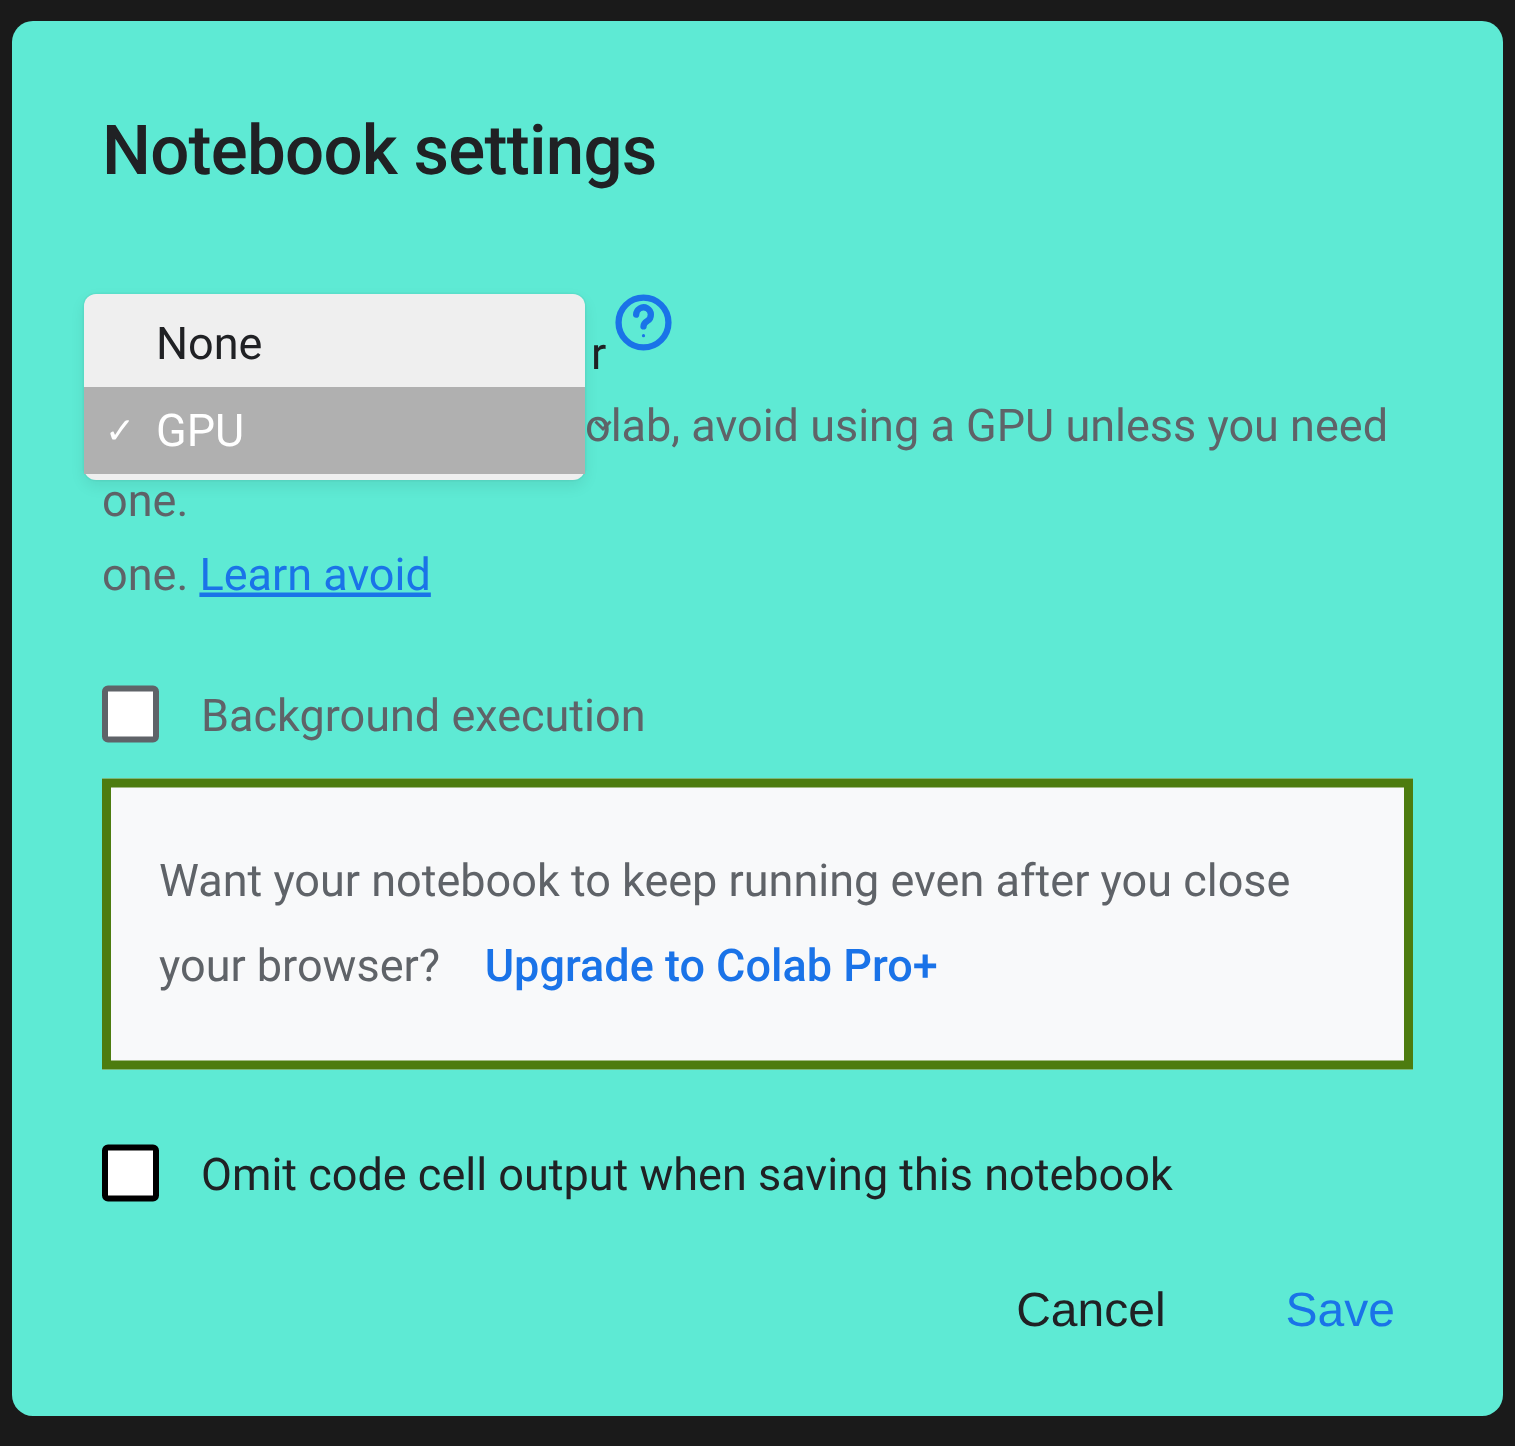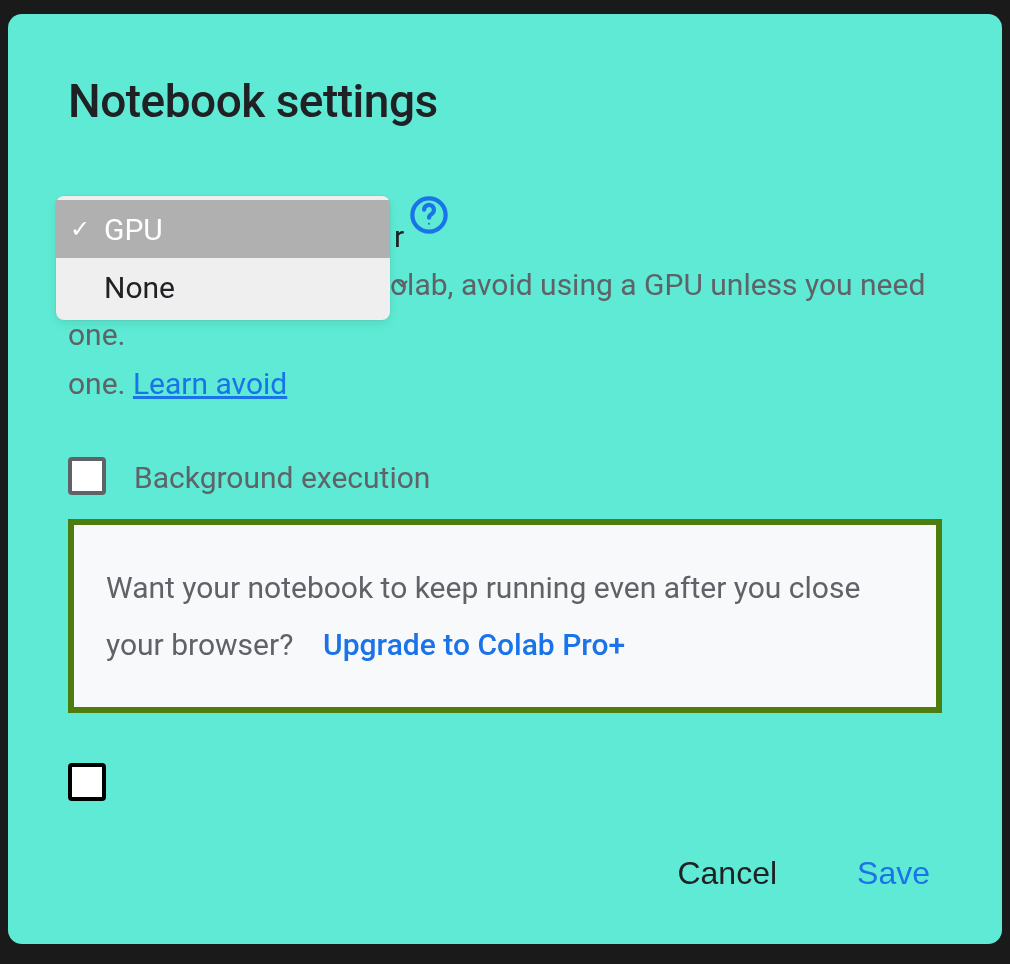--- a/index.html
+++ b/index.html
@@ -179,25 +179,26 @@
   </div>
 
   <div class="info-box">
     <span>Want your notebook to keep running even after you close your browser?</span>
     &nbsp;&nbsp;
     <a href="#">Upgrade to Colab Pro+</a>
   </div>
 
   <div class="cb-row">
     <div class="cb black"></div>
+    <span class="cb-label dark">Omit code cell output when saving this notebook</span>
   </div>
 
   <div class="dialog-actions">
     <button class="btn btn-cancel">Cancel</button>
     <button class="btn btn-save">Save</button>
   </div>
 
   <div class="dropdown">
+    <div class="dropdown-item">None</div>
     <div class="dropdown-item selected">GPU</div>
-    <div class="dropdown-item">None</div>
   </div>
 
 </div>
 
 </body></html>

